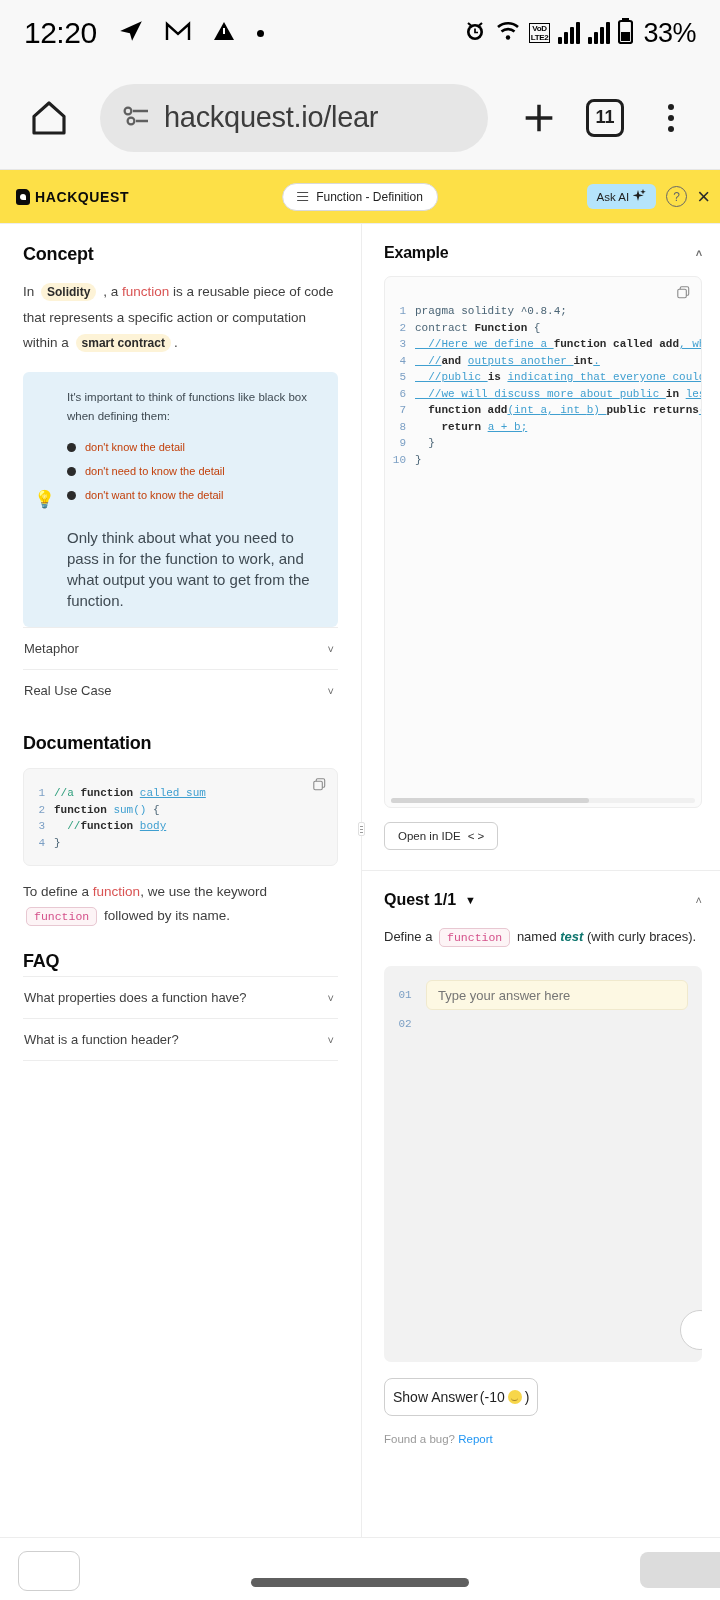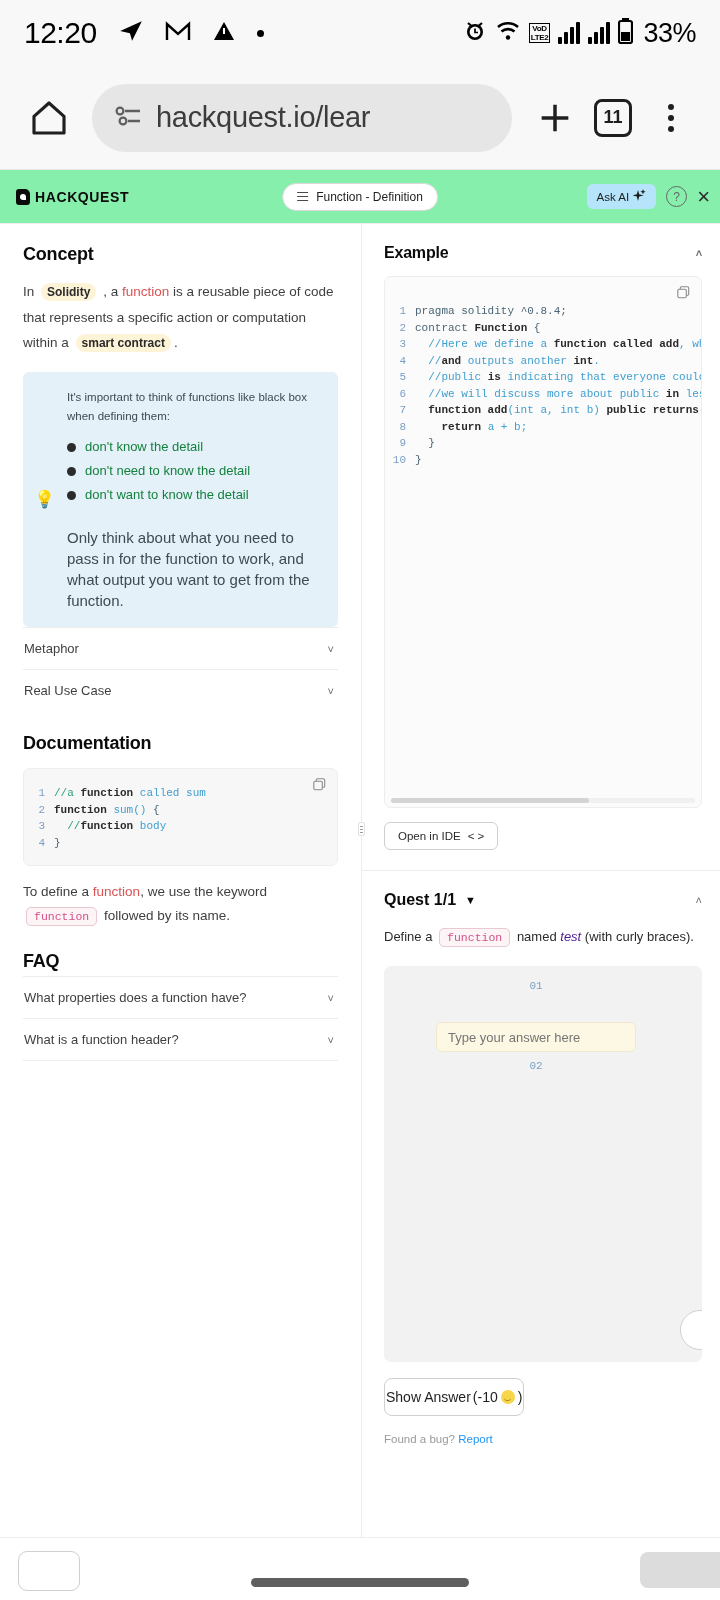--- a/index.html
+++ b/index.html
@@ -33,21 +33,21 @@
     border: 1.5px solid #000; padding: 0 1px;
     text-align: center; letter-spacing: -0.3px;
   }
   .dot-ind { width: 7px; height: 7px; border-radius: 50%; background: #000; }
 
   
   .browser-bar {
     height: 104px;
     background: #f8f8f8;
     display: flex; align-items: center;
-    padding: 0 20px; gap: 0;
+    padding: 0 20px; gap: 8px;
     border-bottom: 1px solid #e6e6e6;
   }
   .urlbar {
     flex: 1 1 auto;
     height: 68px;
     background: #e6e6e6;
     border-radius: 34px;
     display: flex; align-items: center;
     padding: 0 22px; gap: 14px;
     margin: 0 14px;
@@ -68,21 +68,21 @@
     border: 3px solid #1f1f1f; border-radius: 8px;
     display: flex; align-items: center; justify-content: center;
     font-size: 18px; font-weight: 600; color: #1f1f1f;
   }
   .kebab { display: flex; flex-direction: column; gap: 5px; align-items: center; }
   .kebab i { width: 6px; height: 6px; border-radius: 50%; background: #1f1f1f; display: block; }
 
   
   .app-header {
     height: 54px;
-    background: #86efac;
+    background: #fde047;
     display: flex; align-items: center;
     padding: 0 8px 0 16px;
     border-bottom: 1px solid #ededed;
     position: relative;
     text-align: center;
   }
   .logo { display: flex; align-items: center; gap: 5px; }
   .logo-mark {
     width: 14px; height: 16px;
     background: #0b0b0b;
@@ -156,21 +156,21 @@
   .tip-box {
     background: #e4f1f9; border-radius: 6px;
     margin-top: 16px; padding: 16px 14px 16px 0;
     display: flex; position: relative;
   }
   .tip-bulb { width: 44px; flex: 0 0 44px; font-size: 17px; display:flex; align-items:center; justify-content:center;}
   .tip-body { flex: 1 1 auto; }
   .tip-lead { font-size: 11.5px; line-height: 19px; color: #3f4a52; }
   .tip-list { list-style: none; margin: 9px 0 0 0; }
   .tip-list li {
-    font-size: 13px; color: #15803d; line-height: 24px;
+    font-size: 11px; color: #c2410c; line-height: 24px;
     display: flex; align-items: center; gap: 9px;
   }
   .tip-list li::before {
     content: ""; width: 9px; height: 9px; border-radius: 50%;
     background: #2b2b2b; flex: 0 0 9px;
   }
   .tip-tail { font-size: 15px; line-height: 21px; color: #3f4a52; margin-top: 20px; }
 
   .accordion {
     border-top: 1px solid #ededed;
@@ -188,21 +188,21 @@
     padding: 16px 0 14px 0; overflow: hidden;
   }
   .copy-icon {
     position: absolute; right: 11px; top: 8px;
     width: 13px; height: 13px;
   }
   .code-line { display: flex; font-family: "Liberation Mono", monospace; font-size: 11px; line-height: 16.5px; white-space: pre; }
   .ln { width: 30px; flex: 0 0 30px; text-align: right; color: #7b9fc4; padding-right: 9px; }
   .c-cmt { color: #2e9e7c; }
   .c-key { color: #2b2b2b; font-weight: 700; }
-  .c-typ { color: #3f9fd0; }
+  .c-typ { color: #3f9fd0; text-decoration: underline; }
   .c-fn  { color: #3f9fd0; }
   .c-pln { color: #4a6475; }
   .c-num { color: #4a6475; }
 
   .doc-note { font-size: 13.5px; line-height: 24px; color: #3f3f3f; margin-top: 14px; }
   .chip-code {
     border: 1px solid #e8c8d2; background: #fdf4f6; border-radius: 5px;
     padding: 2px 7px; font-family: "Liberation Mono", monospace;
     font-size: 11.5px; color: #d4508a; margin: 0 3px; white-space: nowrap;
   }
@@ -238,49 +238,49 @@
   }
   .rp-divider { border-top: 1px solid #ededed; margin-top: 20px; }
 
   .quest-head {
     display: flex; align-items: center; gap: 9px;
     font-size: 16px; font-weight: 700; color: #0b0b0b;
   }
   .quest-head .chev-up { margin-left: auto; color: #6a6a6a; font-size: 11px; font-weight: 400;}
   .caret-down { font-size: 11px; color: #0b0b0b; }
   .quest-prompt { font-size: 13px; line-height: 24px; color: #2b2b2b; margin-top: 16px; }
-  .kw-italic-blue { color: #4c1d95; font-style: italic; font-weight: 400; }
+  .kw-italic-blue { color: #0f766e; font-style: italic; font-weight: 700; }
 
   .answer-box {
     background: #f2f2f2; border-radius: 7px;
     margin-top: 16px; height: 396px;
     padding: 14px 14px 0 0; position: relative; overflow: hidden;
   }
-  .ans-row { display: flex; align-items: center; flex-direction: column; }
+  .ans-row { display: flex; align-items: center; }
   .ans-ln {
     width: 42px; flex: 0 0 42px; text-align: center;
     font-family: "Liberation Mono", monospace; font-size: 11px; color: #7b9fc4;
   }
   .ans-input {
     flex: 1 1 auto; height: 30px;
     background: #fdf8e3; border: 1px solid #f0e9cd; border-radius: 6px;
     padding: 0 11px; font-size: 13px; color: #9a9a9a;
     font-family: "Liberation Sans", sans-serif;
     outline: none;
   }
   .ans-row2 { margin-top: 8px; }
   .fab {
     position: absolute; right: -18px; bottom: 12px;
     width: 40px; height: 40px; border-radius: 50%;
     background: #fff; border: 1px solid #d0d0d0;
   }
   .show-answer {
     display: inline-flex; align-items: center; gap: 2px;
     border: 1px solid #cfcfcf; border-radius: 8px;
-    padding: 10px 1px; font-size: 14px; color: #1f1f1f;
+    padding: 10px 8px; font-size: 14px; color: #1f1f1f;
     background: #fff; margin-top: 16px;
   }
   .coin {
     width: 14px; height: 14px; border-radius: 50%;
     background: #f7d64a; display: inline-block;
     position: relative; margin: 0 1px;
   }
   .coin::after {
     content: ""; position: absolute; left: 3.5px; top: 6px;
     width: 7px; height: 4px;

